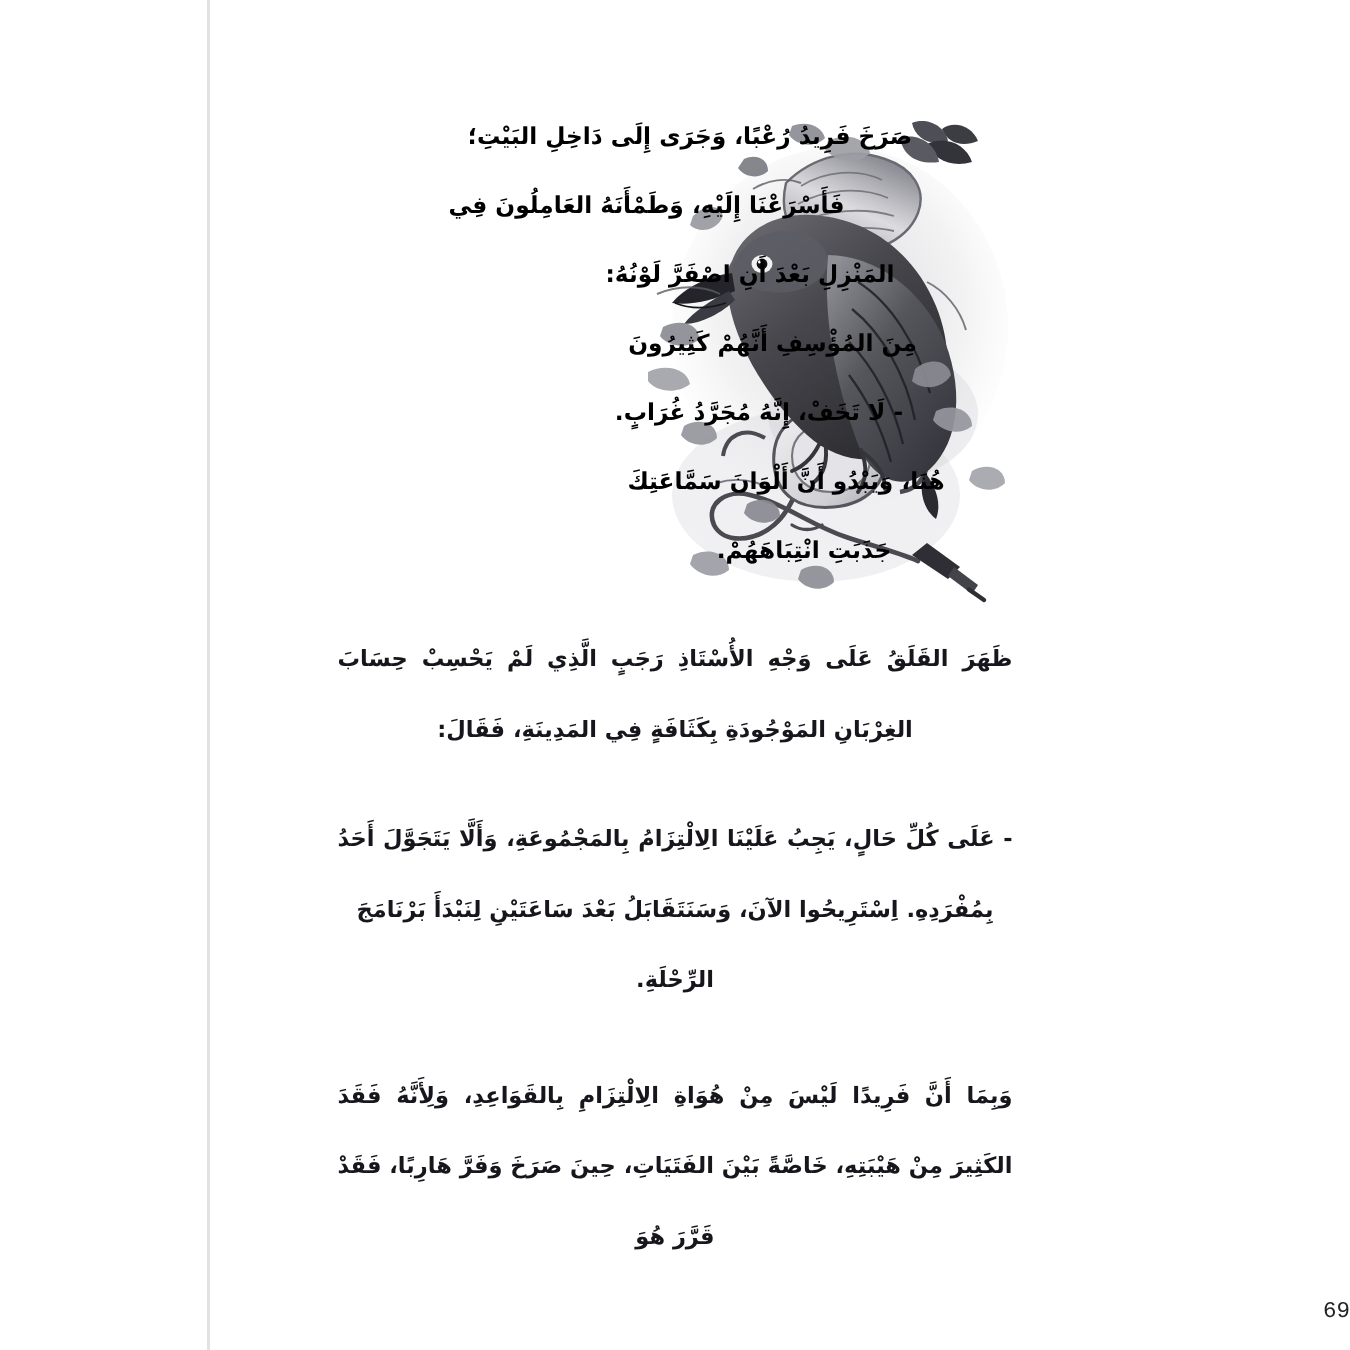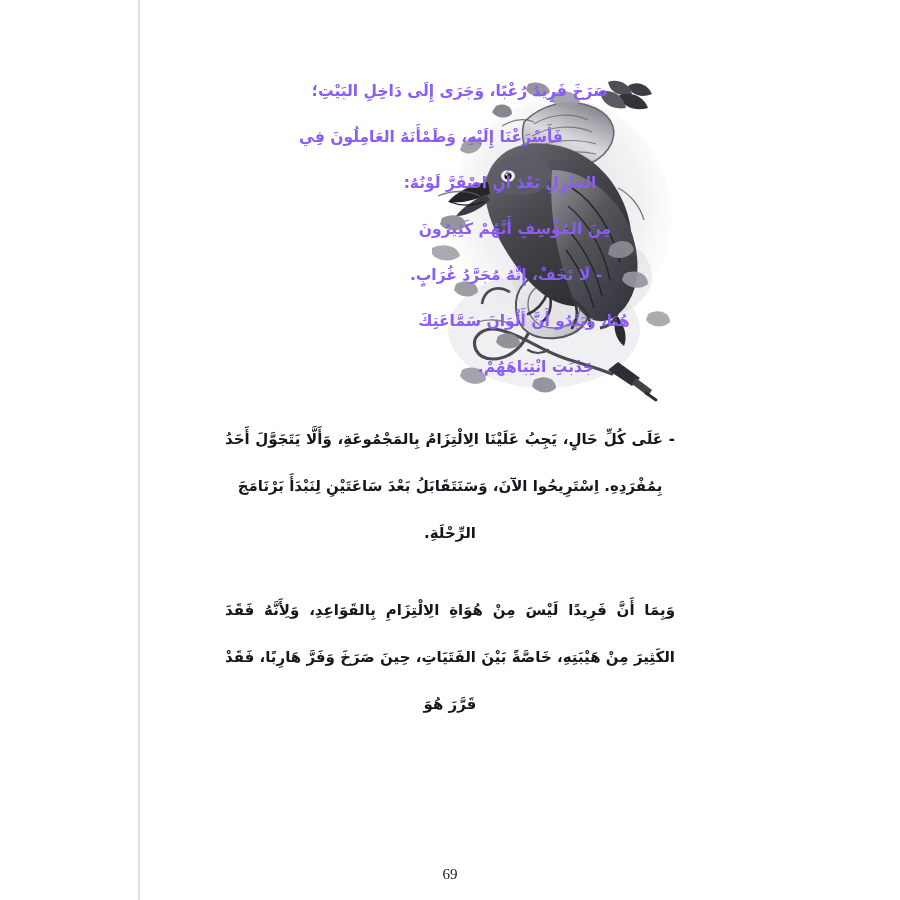--- a/index.html
+++ b/index.html
@@ -46,21 +46,21 @@
   }
 
   
   .block-verse {
     margin: 0 0 26px 0;
   }
   .block-verse .line {
     display: block;
     font-size: 15.5px;
     font-weight: 700;
-    color: #8b5cf6;
+    color: #000000;
     line-height: 46px;
     letter-spacing: 0;
     white-space: nowrap;
   }
   .block-verse .line.c1 { text-align: center; padding-left: 20px; }
   .block-verse .line.c2 { text-align: left; padding-left: 74px; }
   .block-verse .line.c3 { text-align: center; padding-left: 100px; }
   .block-verse .line.c4 { text-align: center; padding-left: 112px; }
   .block-verse .line.c5 { text-align: center; padding-left: 130px; }
   .block-verse .line.c6 { text-align: center; padding-left: 148px; }
@@ -96,22 +96,22 @@
     pointer-events: none;
   }
   .illustration svg { display: block; width: 100%; height: 100%; }
 
   
   .page-number {
     position: absolute;
     left: 0;
     top: 866px;
     width: 900px;
-    text-align: center;
-    font-family: Liberation Serif, serif;
+    text-align: right;
+    font-family: Liberation Mono, monospace;
     font-size: 15px;
     color: #232323;
   }
 </style>
 </head>
 <body>
 
 <div class="page">
 
   <div class="gutter-line"></div>
@@ -262,20 +262,21 @@
     <div class="block block-verse">
       <span class="line c1">صَرَخَ فَرِيدُ رُعْبًا، وَجَرَى إِلَى دَاخِلِ  البَيْتِ؛</span>
       <span class="line c2">فَأَسْرَعْنَا إِلَيْهِ، وَطَمْأَنَهُ العَامِلُونَ فِي</span>
       <span class="line c3">المَنْزِلِ بَعْدَ أَنِ اصْفَرَّ لَوْنُهُ:</span>
       <span class="line c5">مِنَ المُؤْسِفِ أَنَّهُمْ كَثِيرُونَ</span>
       <span class="line c4">- لَا تَخَفْ، إِنَّهُ مُجَرَّدُ غُرَابٍ.</span>
       <span class="line c6">هُنَا، وَيَبْدُو أَنَّ أَلْوَانَ سَمَّاعَتِكَ</span>
       <span class="line c7">جَذَبَتِ انْتِبَاهَهُمْ.</span>
     </div>
 
+    <p class="para p2">ظَهَرَ القَلَقُ عَلَى وَجْهِ الأُسْتَاذِ رَجَبٍ الَّذِي لَمْ يَحْسِبْ حِسَابَ الغِرْبَانِ المَوْجُودَةِ بِكَثَافَةٍ فِي المَدِينَةِ، فَقَالَ:</p>
 
     <p class="para p3"><span>- عَلَى كُلِّ حَالٍ، يَجِبُ عَلَيْنَا الِالْتِزَامُ بِالمَجْمُوعَةِ، وَأَلَّا يَتَجَوَّلَ أَحَدُ بِمُفْرَدِهِ. اِسْتَرِيحُوا الآنَ، وَسَنَتَقَابَلُ بَعْدَ سَاعَتَيْنِ لِنَبْدَأَ بَرْنَامَجَ</span><span class="tail">الرِّحْلَةِ.</span></p>
 
     <p class="para p4">وَبِمَا أَنَّ فَرِيدًا لَيْسَ مِنْ هُوَاةِ الِالْتِزَامِ بِالقَوَاعِدِ، وَلِأَنَّهُ فَقَدَ الكَثِيرَ مِنْ هَيْبَتِهِ، خَاصَّةً بَيْنَ الفَتَيَاتِ، حِينَ صَرَخَ وَفَرَّ هَارِبًا، فَقَدْ قَرَّرَ هُوَ</p>
 
   </div>
 
   <div class="page-number">69</div>
 
 </div>

